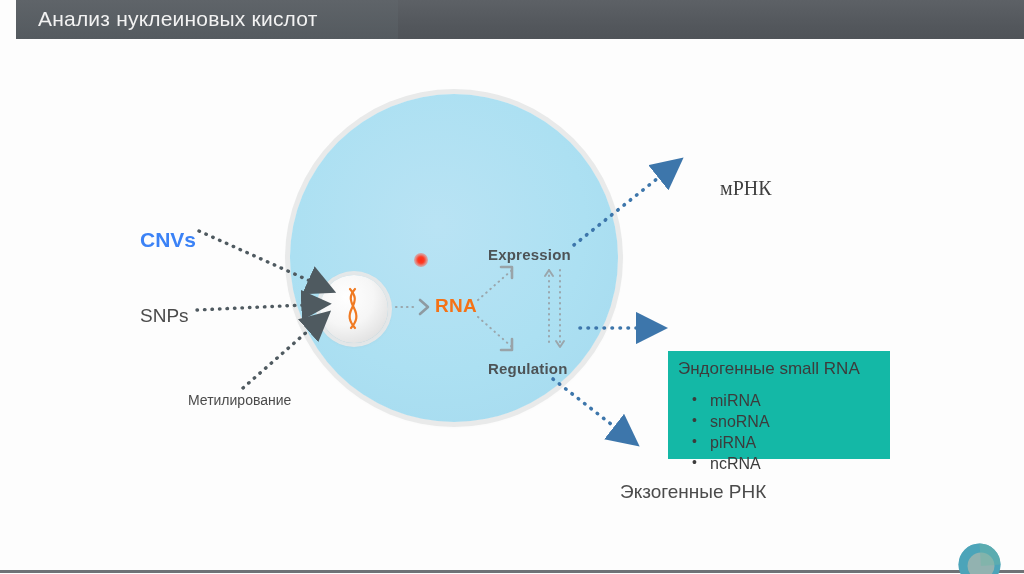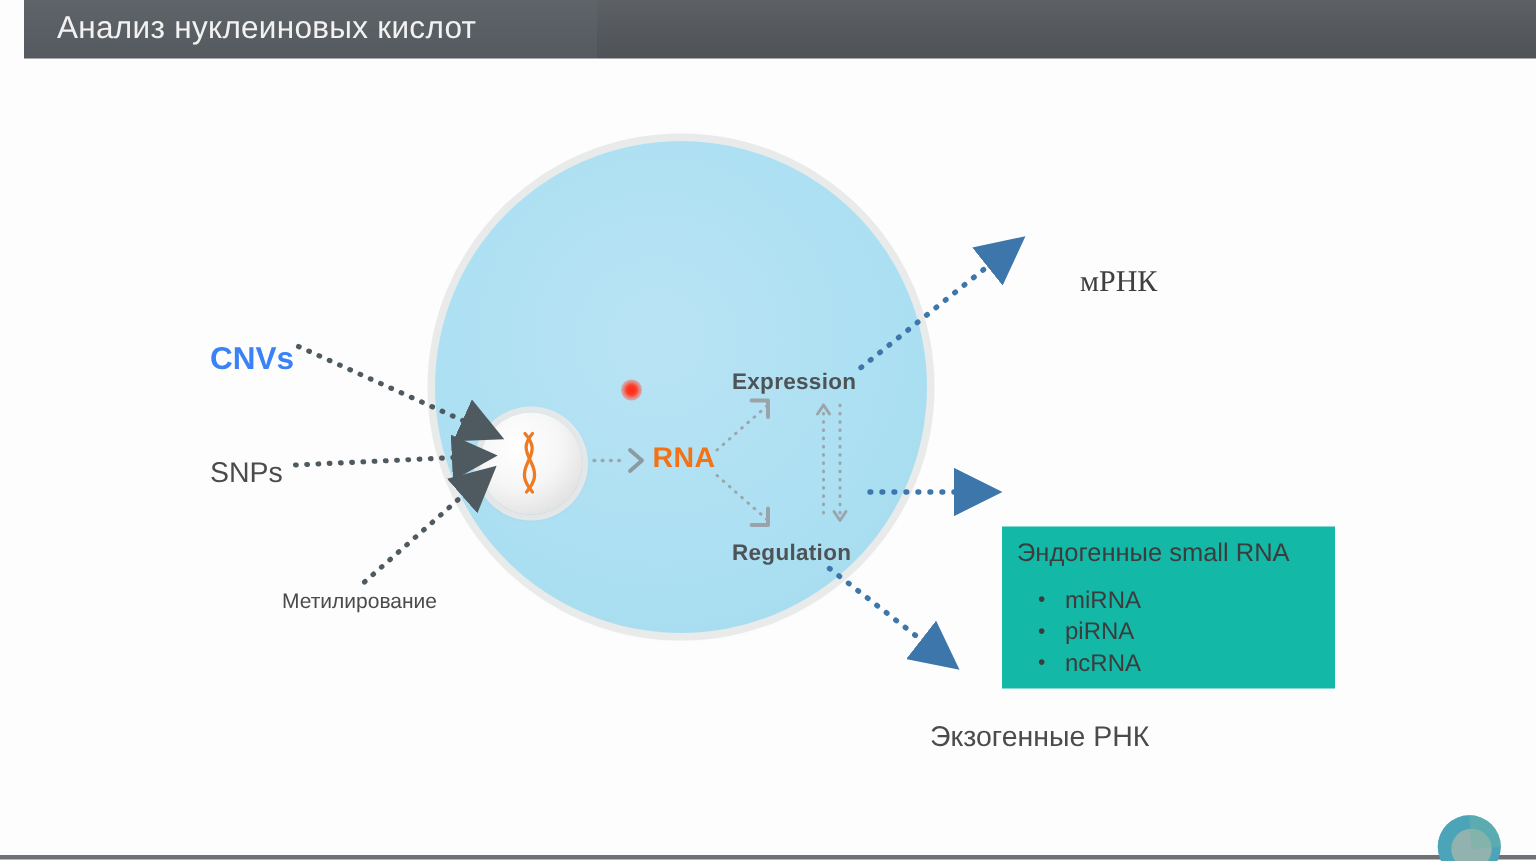--- a/index.html
+++ b/index.html
@@ -283,20 +283,21 @@
   <div class="label" id="label-rna">RNA</div>
   <div class="label" id="label-expression">Expression</div>
   <div class="label" id="label-regulation">Regulation</div>
 
   <div class="label" id="label-mrna">мРНК</div>
 
   <div id="orange-box">
     <div class="ob-title">Эндогенные small RNA</div>
     <ul class="ob-list">
       <li>miRNA</li>
+      <li>snoRNA</li>
       <li>piRNA</li>
       <li>ncRNA</li>
     </ul>
   </div>
 
   <div id="exogenous">
     <div class="exo-title">Экзогенные РНК</div>
   </div>
 
   <div id="footer-rule"></div>

